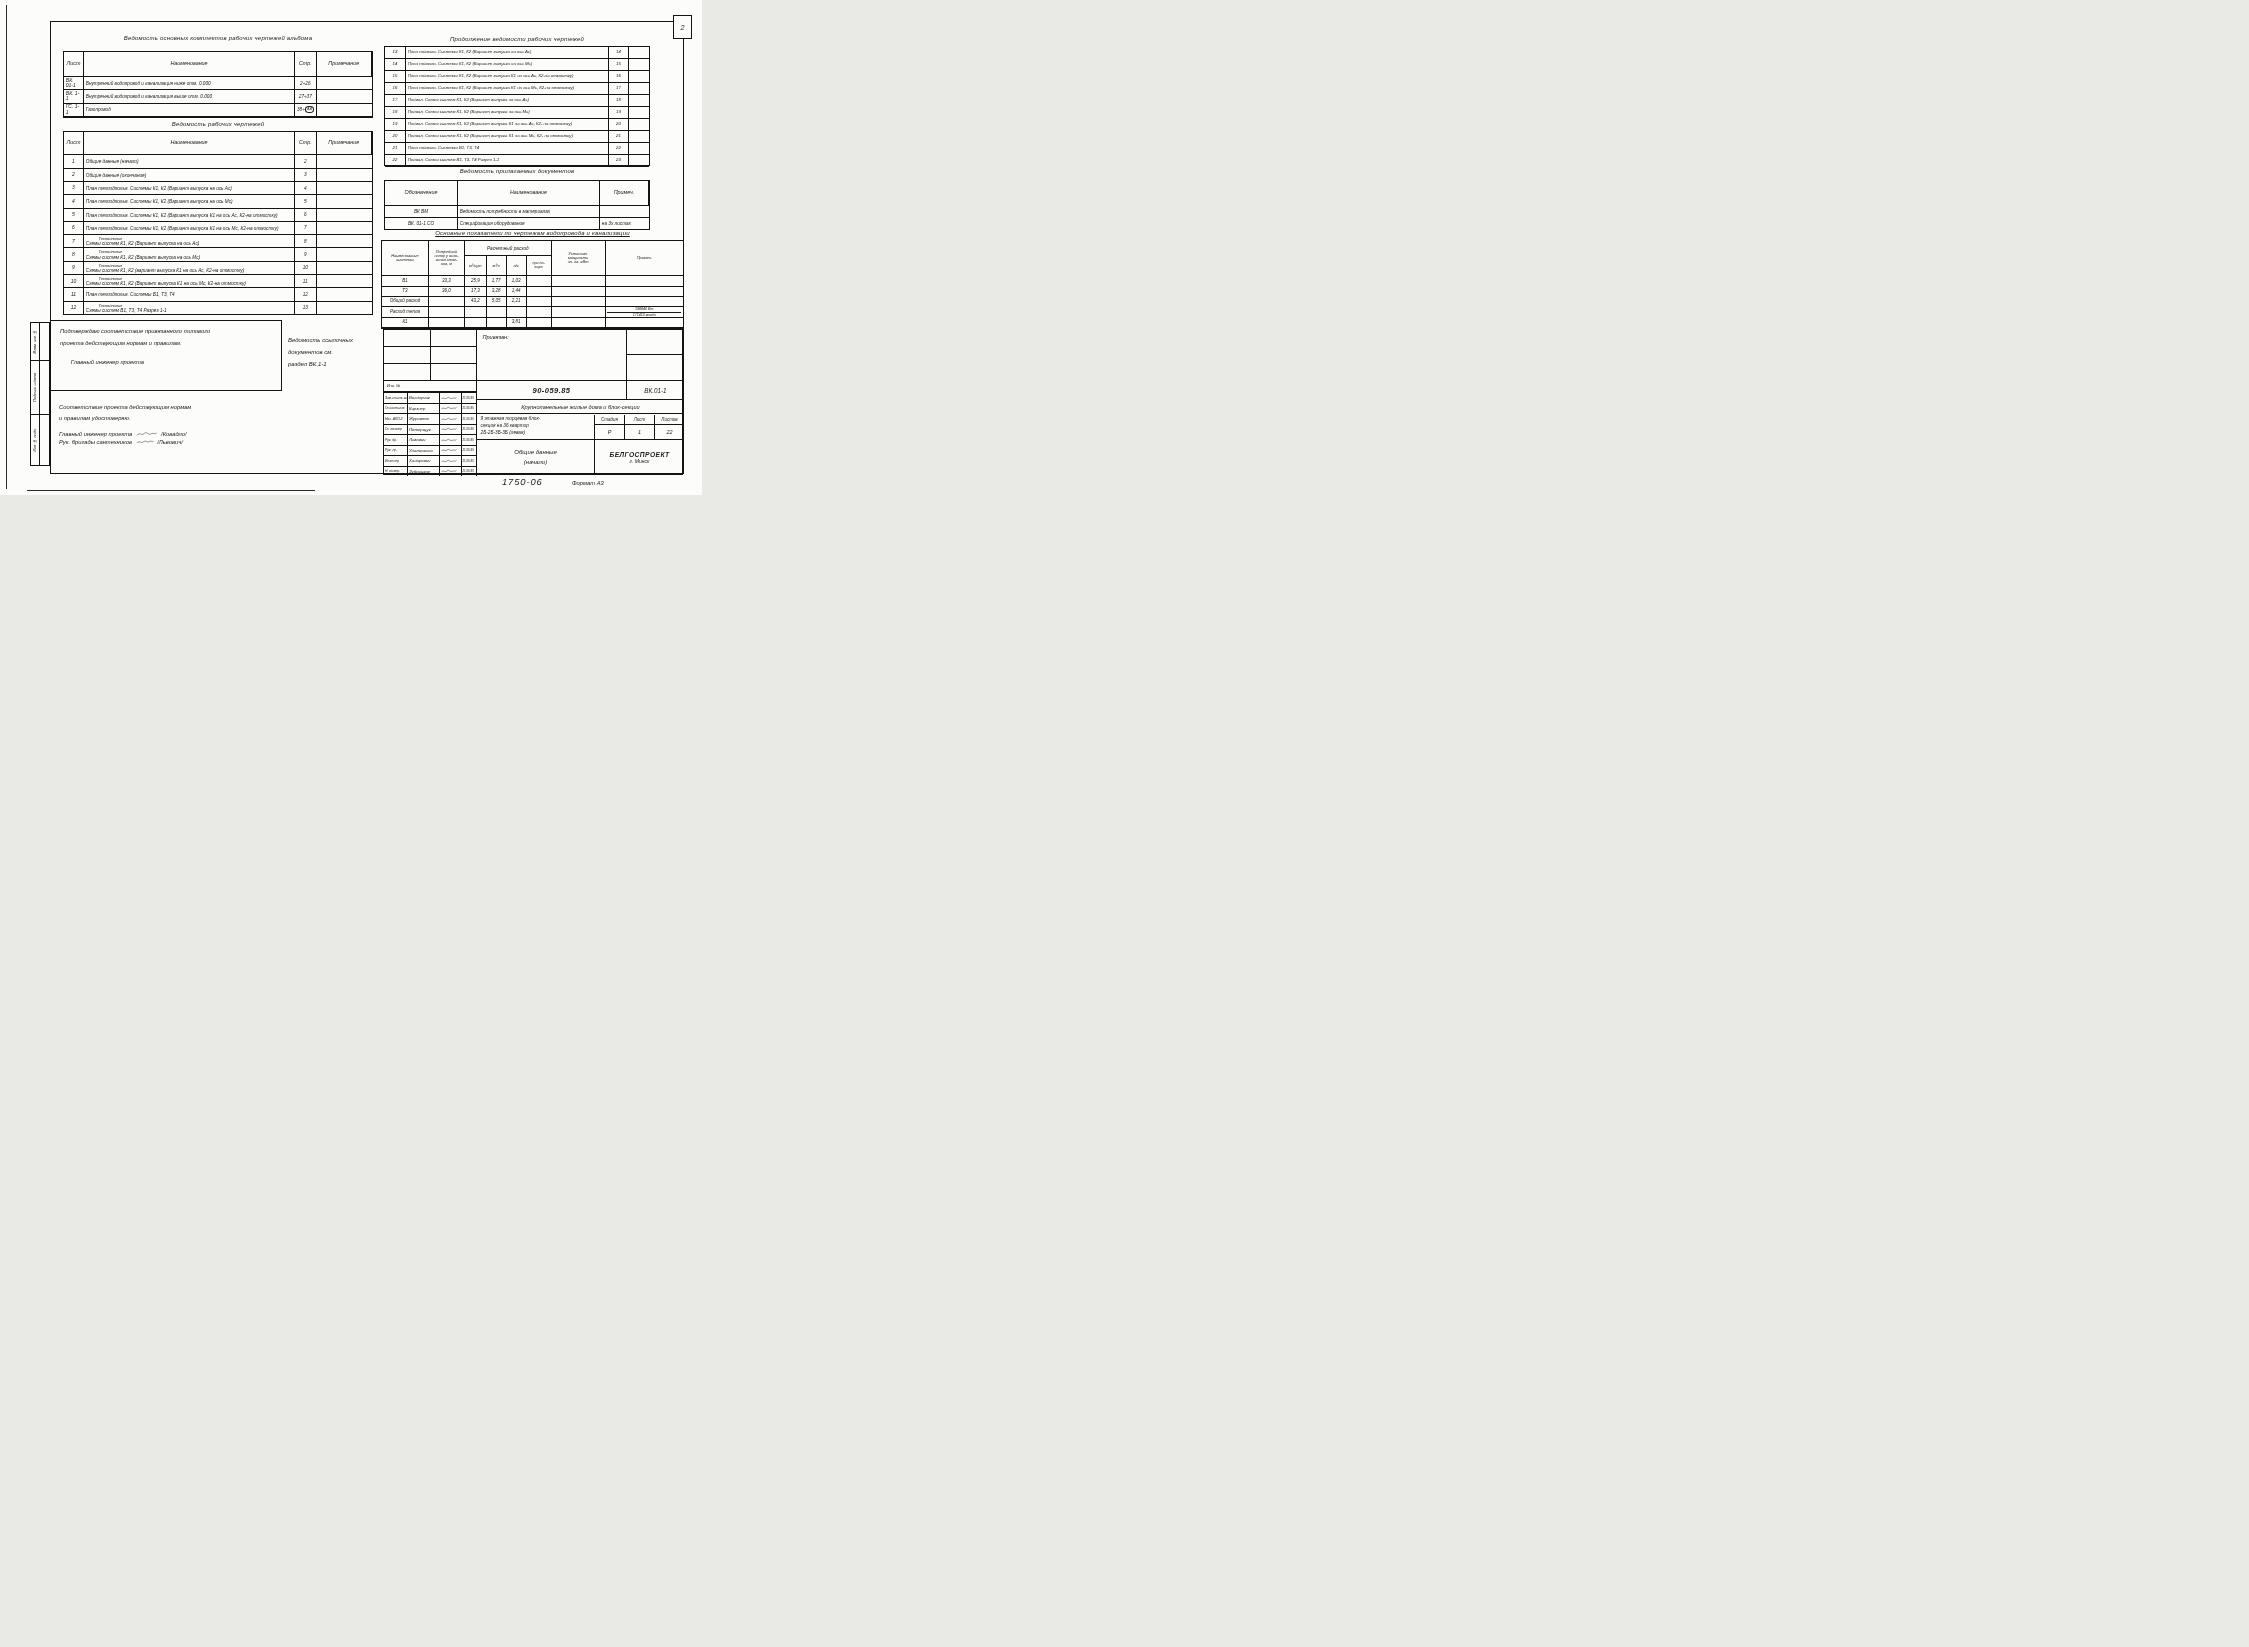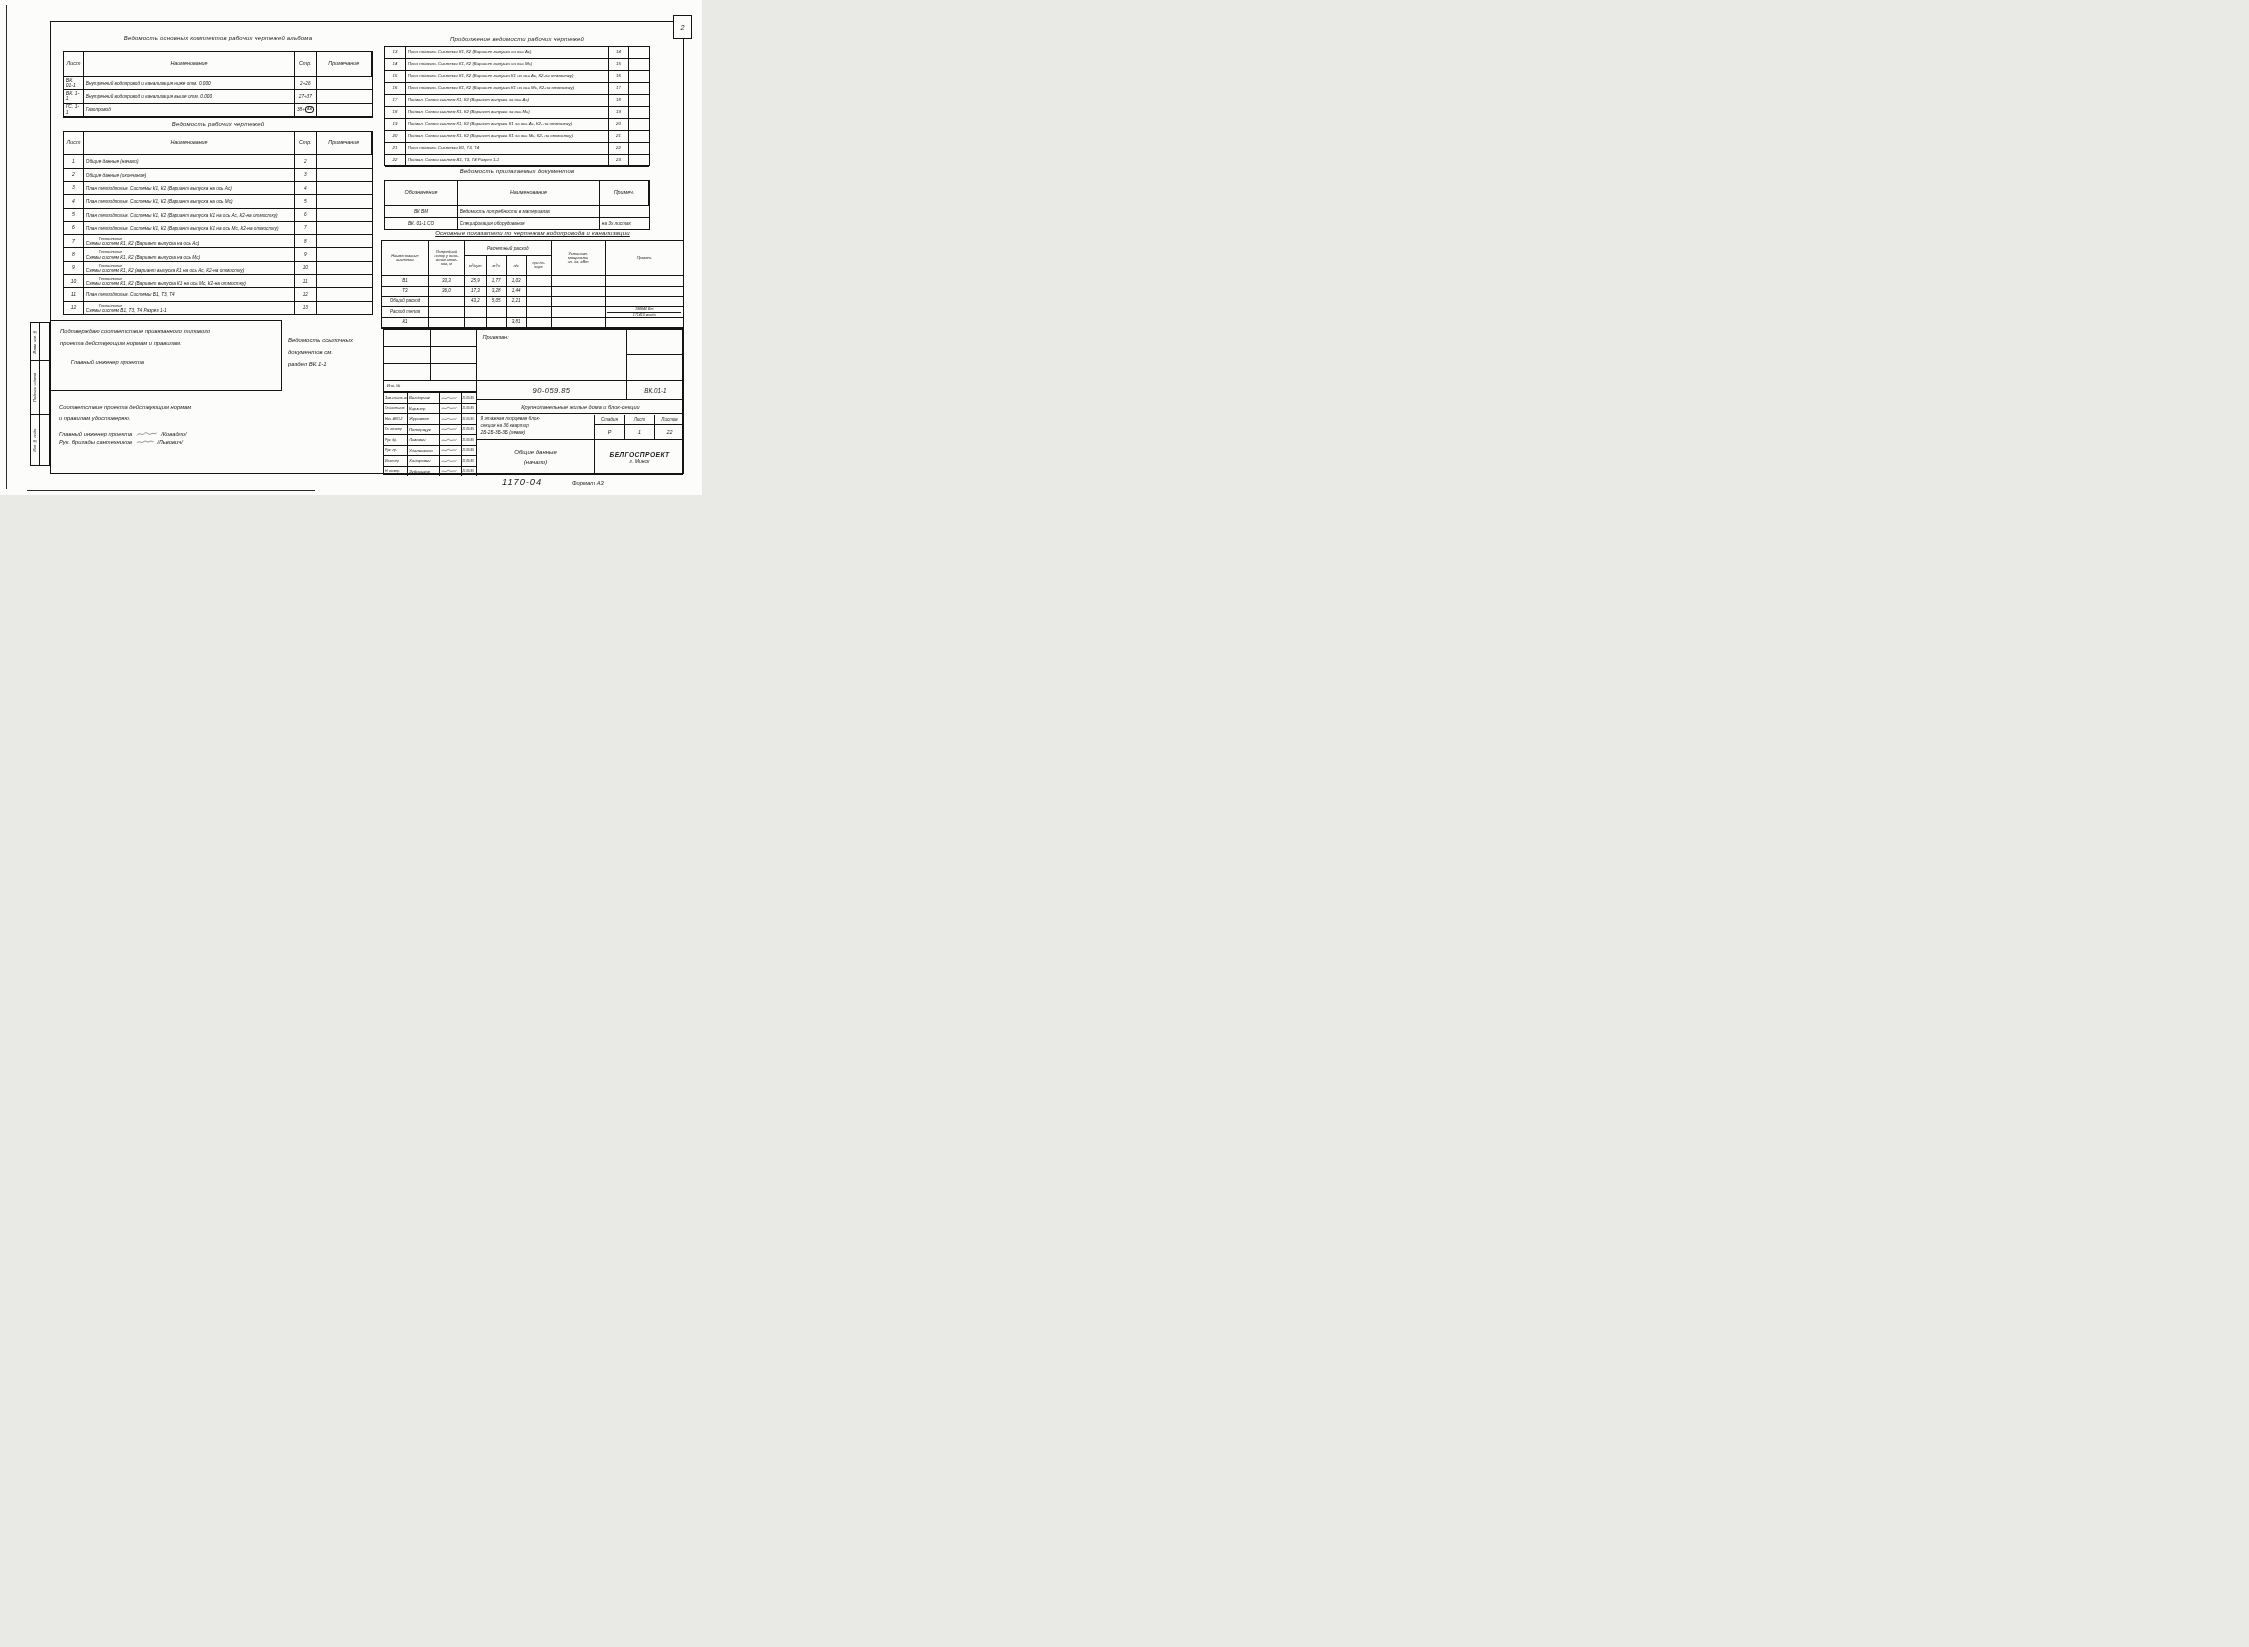--- a/index.html
+++ b/index.html
@@ -74,21 +74,21 @@
     background-image:linear-gradient(to right,transparent 0 47px,#141414 47px 47px,transparent 47px 70px,#141414 70px 70px,transparent 70px);}
   .siggrid{left:0;top:62px;width:93px;height:84px;border-right:0.7px solid #141414;display:grid;
     grid-template-columns:24px 32px 21.6px 1fr;grid-auto-rows:10.5px;}
   .sg{border-right:0.5px solid #141414;border-top:0.5px solid #141414;display:flex;align-items:center;overflow:hidden;padding:0 0.9px;box-sizing:border-box;}
   .sg.role{font-size:3.4px;} .sg.name{font-size:4.3px;} .sg.date{font-size:2.9px;border-right:none;}
   .squig{stroke:#111;fill:none;stroke-width:1;}
   .pv{left:93px;top:0;width:150px;height:51px;border-right:0.7px solid #141414;border-bottom:0.7px solid #141414;padding:3.6px 5.4px;font-size:5.6px;}
   .rt1{left:243px;top:0;width:57px;height:25px;border-bottom:0.7px solid #141414;}
   .rt2{left:243px;top:25px;width:57px;height:26px;border-bottom:0.7px solid #141414;}
   .docnum{left:93px;top:51px;width:150px;height:19.3px;border-right:0.7px solid #141414;border-bottom:0.7px solid #141414;
-          display:flex;align-items:center;justify-content:center;font-size:7.6px;letter-spacing:0.4px;}
+          display:flex;align-items:center;justify-content:center;font-size:7.6px;letter-spacing:0.4px;font-weight:bold;}
   .doccode{left:243px;top:51px;width:57px;height:19.3px;border-bottom:0.7px solid #141414;
           display:flex;align-items:center;justify-content:center;font-size:6.3px;}
   .projname{left:93px;top:70px;width:207px;height:14.4px;border-bottom:0.7px solid #141414;
           display:flex;align-items:center;justify-content:center;font-size:5.6px;}
   .object{left:93px;top:85px;width:118px;height:25px;border-right:0.7px solid #141414;border-bottom:0.7px solid #141414;
           padding:1.3px 3.6px;font-size:4.7px;line-height:1.45;}
   .stageblk{left:211px;top:85px;width:89px;height:25px;border-bottom:0.7px solid #141414;display:grid;
           grid-template-columns:30px 30px 1fr;grid-template-rows:10px 1fr;}
   .stc{border-right:0.5px solid #141414;border-bottom:0.5px solid #141414;display:flex;align-items:center;justify-content:center;font-size:4.5px;}
   .stc.v{border-bottom:none;font-size:5.4px;}
@@ -559,17 +559,17 @@
     <div class="in sheettitle">
       <span>Общие данные</span>
       <span>(начало)</span>
     </div>
     <div class="in orgcell">
       <span class="orgname">БЕЛГОСПРОЕКТ</span>
       <span class="orgcity">г. Минск</span>
     </div>
   </div>
 
-  <div class="abs footer-code">1170-04</div>
+  <div class="abs footer-code">1750-06</div>
   <div class="abs footer-fmt">Формат А3</div>
 
 </div>
 
 
 </body></html>

